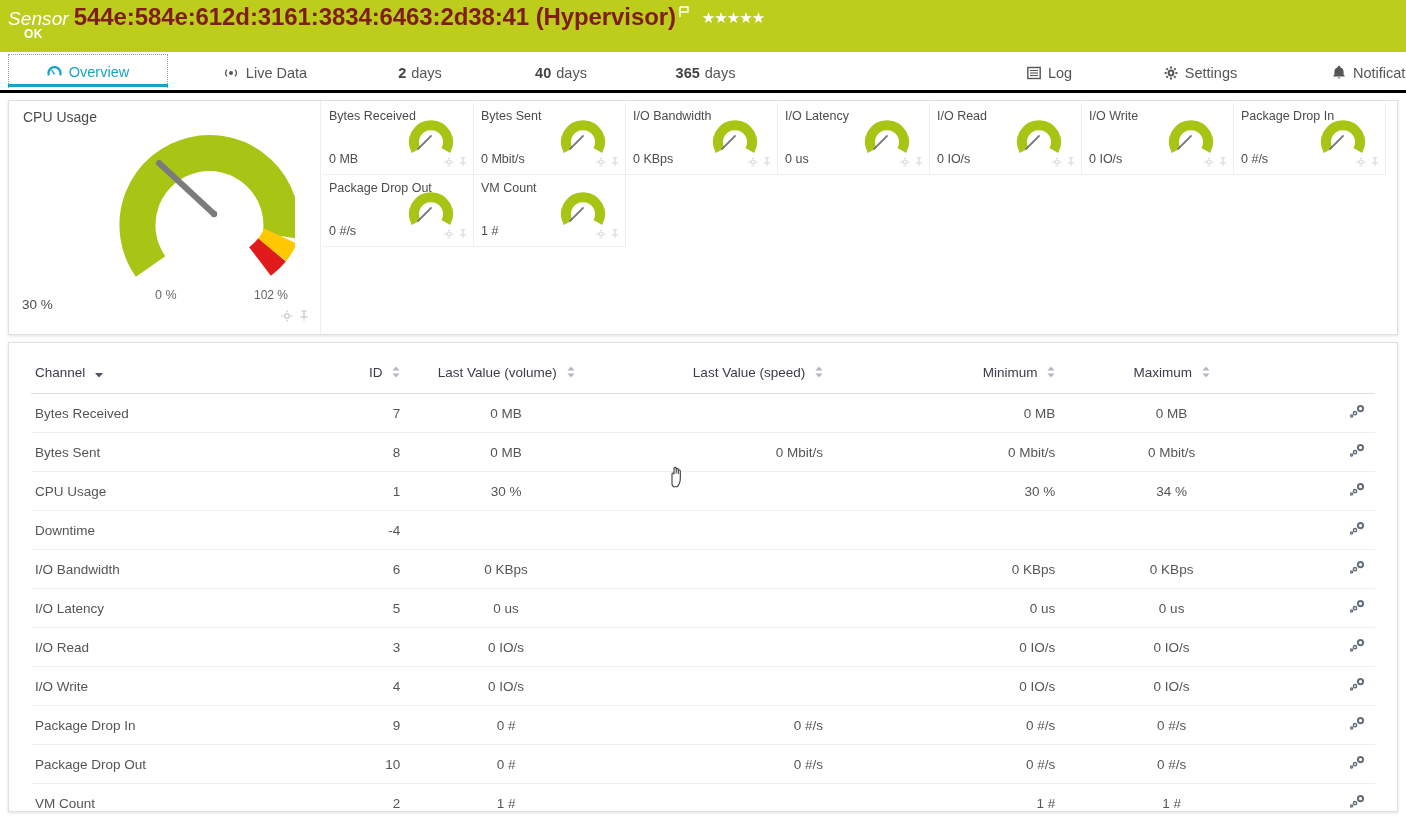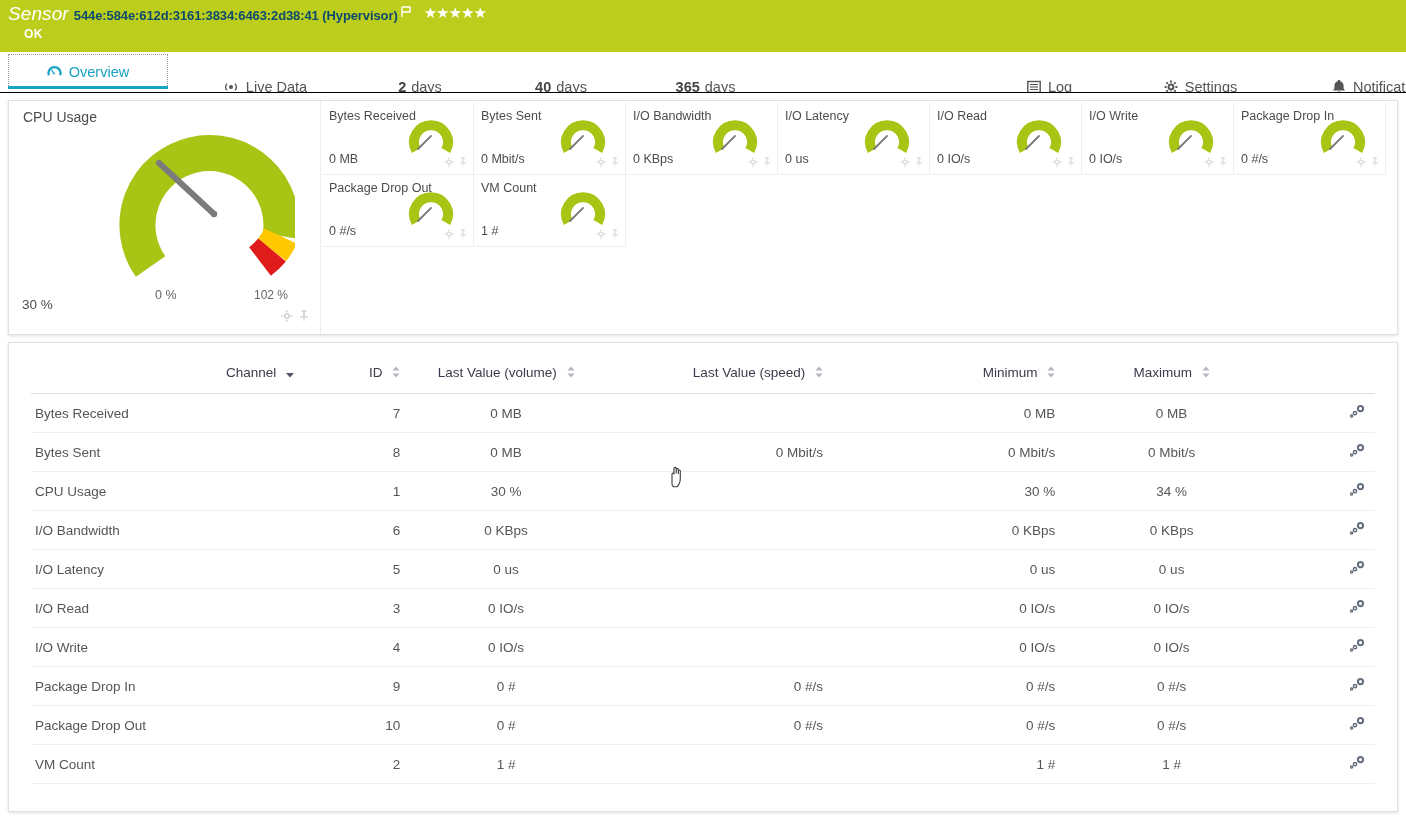--- a/index.html
+++ b/index.html
@@ -27,23 +27,23 @@
     color: #ffffff;
   }
   .hdr-sensor {
     font-style: italic;
     font-size: 19px;
     font-weight: normal;
     color: #ffffff;
     letter-spacing: .1px;
   }
   .hdr-name {
-    font-size: 13px;
+    font-size: 24px;
     font-weight: bold;
-    color: #0c4a6e;
+    color: #7f1d1d;
     margin-left: 5px;
     letter-spacing: -.1px;
   }
   .hdr-flag {
     display: inline-block;
     vertical-align: top;
     margin-left: 3px;
     margin-top: 1px;
   }
   .hdr-stars {
@@ -60,28 +60,28 @@
     font-size: 12px;
     color: #ffffff;
     font-weight: bold;
     letter-spacing: .3px;
   }
 
   
   .tabbar {
     height: 41px;
     background: #ffffff;
-    border-bottom: 1px solid #000000;
+    border-bottom: 3px solid #000000;
     position: relative;
     white-space: nowrap;
     overflow: hidden;
   }
   .tab {
     position: absolute;
-    top: 14px;
+    top: 0;
     height: 41px;
     display: flex;
     align-items: center;
     justify-content: center;
     font-size: 14.5px;
     color: #555555;
     cursor: pointer;
     padding: 0 6px;
   }
   .tab .tlabel { white-space: nowrap; }
@@ -224,21 +224,21 @@
     color: #555555;
     white-space: nowrap;
   }
   .c-chan { text-align: left; width: 270px; padding-left: 4px !important; }
   .c-id { text-align: right; width: 110px; }
   .c-lvv { text-align: center; width: 215px; }
   .c-lvs { text-align: right; width: 215px; }
   .c-min { text-align: right; width: 240px; }
   .c-max { text-align: center; width: 240px; }
   .c-act { text-align: right; width: 90px; padding-right: 10px !important; }
-  thead .c-chan { padding-left: 4px !important; text-align: right; }
+  thead .c-chan { padding-left: 4px !important; }
   .sort-ico { margin-left: 6px; vertical-align: -1px; }
   .gear-row { opacity: .8; cursor: pointer; }
 
   .cursor {
     position: absolute;
     left: 666px; top: 464px;
     pointer-events: none;
     z-index: 50;
   }
 </style>
@@ -657,20 +657,33 @@
           <td class="c-lvs"></td>
           <td class="c-min">30 %</td>
           <td class="c-max">34 %</td>
           <td class="c-act"><span class="gear-row"><svg width="15" height="13" viewBox="0 0 15 13">
                 <circle cx="10.5" cy="3.6" r="2.6" fill="none" stroke="#3d4a5c" stroke-width="2"></circle>
                 <circle cx="5" cy="8.2" r="1.6" fill="none" stroke="#3d4a5c" stroke-width="1.5"></circle>
                 <circle cx="1.6" cy="11" r="1.1" fill="none" stroke="#3d4a5c" stroke-width="1.3"></circle>
               </svg></span></td>
         </tr>
         <tr>
+          <td class="c-chan">Downtime</td>
+          <td class="c-id">-4</td>
+          <td class="c-lvv"></td>
+          <td class="c-lvs"></td>
+          <td class="c-min"></td>
+          <td class="c-max"></td>
+          <td class="c-act"><span class="gear-row"><svg width="15" height="13" viewBox="0 0 15 13">
+                <circle cx="10.5" cy="3.6" r="2.6" fill="none" stroke="#3d4a5c" stroke-width="2"></circle>
+                <circle cx="5" cy="8.2" r="1.6" fill="none" stroke="#3d4a5c" stroke-width="1.5"></circle>
+                <circle cx="1.6" cy="11" r="1.1" fill="none" stroke="#3d4a5c" stroke-width="1.3"></circle>
+              </svg></span></td>
+        </tr>
+        <tr>
           <td class="c-chan">I/O Bandwidth</td>
           <td class="c-id">6</td>
           <td class="c-lvv">0 KBps</td>
           <td class="c-lvs"></td>
           <td class="c-min">0 KBps</td>
           <td class="c-max">0 KBps</td>
           <td class="c-act"><span class="gear-row"><svg width="15" height="13" viewBox="0 0 15 13">
                 <circle cx="10.5" cy="3.6" r="2.6" fill="none" stroke="#3d4a5c" stroke-width="2"></circle>
                 <circle cx="5" cy="8.2" r="1.6" fill="none" stroke="#3d4a5c" stroke-width="1.5"></circle>
                 <circle cx="1.6" cy="11" r="1.1" fill="none" stroke="#3d4a5c" stroke-width="1.3"></circle>

